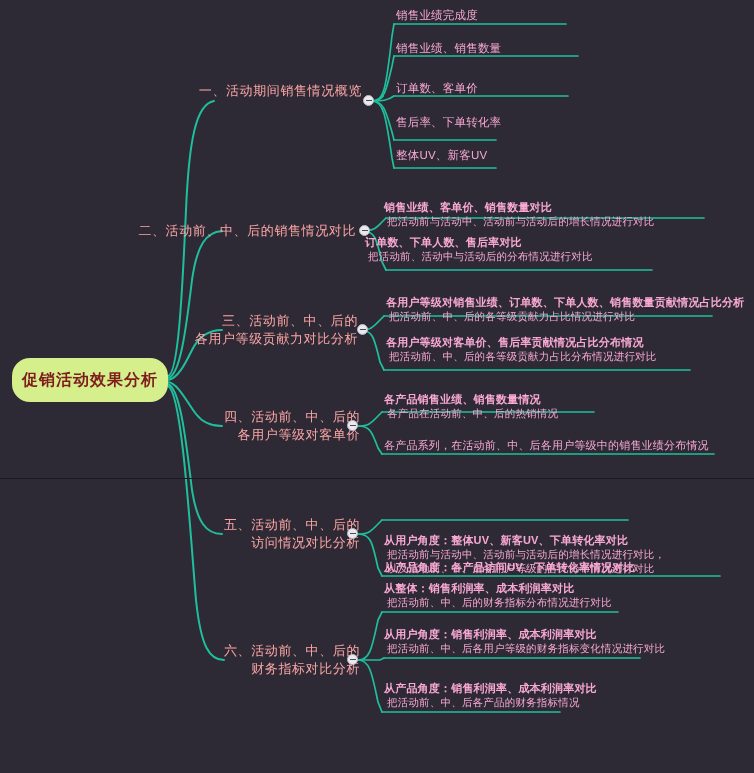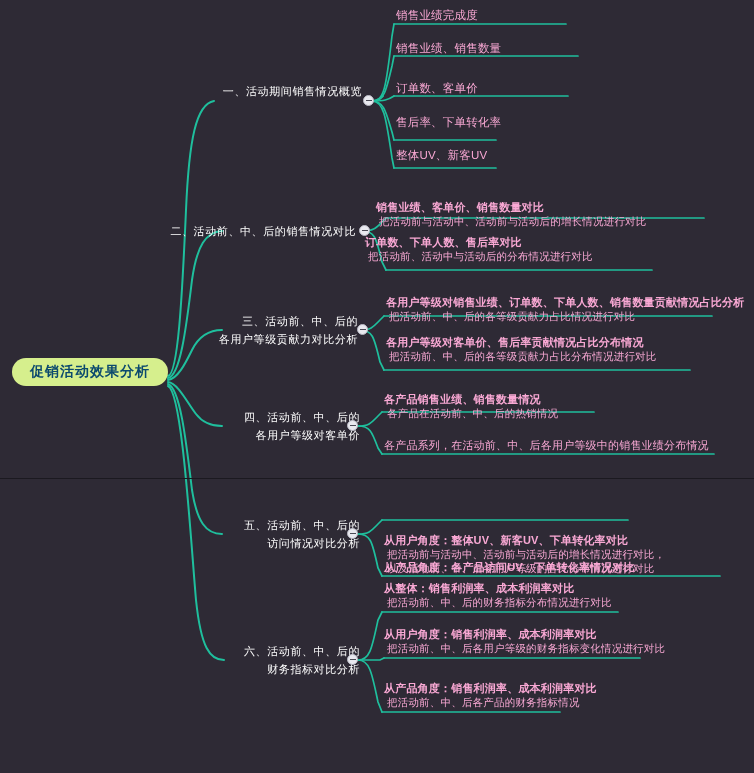--- a/index.html
+++ b/index.html
@@ -11,36 +11,36 @@
     overflow:hidden;
     position:relative;
   }
   #canvas{position:absolute;left:0;top:0;width:754px;height:773px;}
   svg.links{position:absolute;left:0;top:0;width:754px;height:773px;pointer-events:none;}
 
   
   .root-node{
     position:absolute;
     left:12px; top:358px;
-    width:156px; height:28px;
+    width:156px; height:44px;
     background:#d6ef8d;
     border-radius:18px;
     display:flex;align-items:center;justify-content:center;
-    color:#0c4a6e;
-    font-size:14px;
+    color:#7f1d1d;
+    font-size:16px;
     font-weight:600;
     letter-spacing:1px;
     box-sizing:border-box;
   }
 
   
   .branch-title{
     position:absolute;
-    color:#ffffff;
-    font-size:11px;
+    color:#fca5a5;
+    font-size:13px;
     line-height:18px;
     letter-spacing:.6px;
     text-align:right;
     white-space:pre-line;
   }
 
   
   .toggle{
     position:absolute;
     width:11px;height:11px;
@@ -182,21 +182,21 @@
   </div>
   <div class="leaf lvl1" style="left:396px;top:148px;">
     <div class="t">整体UV、新客UV</div>
   </div>
 
   <div class="branch-title" style="right:398px;top:222px;">二、活动前、中、后的销售情况对比</div>
   <div class="toggle" style="left:359px;top:225px;">
       <i></i>
     </div>
 
-  <div class="leaf" style="left:376px;top:200px;">
+  <div class="leaf" style="left:384px;top:200px;">
     <div class="t">销售业绩、客单价、销售数量对比</div>
     <div class="d">把活动前与活动中、活动前与活动后的增长情况进行对比</div>
   </div>
   <div class="leaf" style="left:365px;top:235px;">
     <div class="t">订单数、下单人数、售后率对比</div>
     <div class="d">把活动前、活动中与活动后的分布情况进行对比</div>
   </div>
 
   <div class="branch-title" style="right:396px;top:312px;">三、活动前、中、后的
 各用户等级贡献力对比分析</div>

